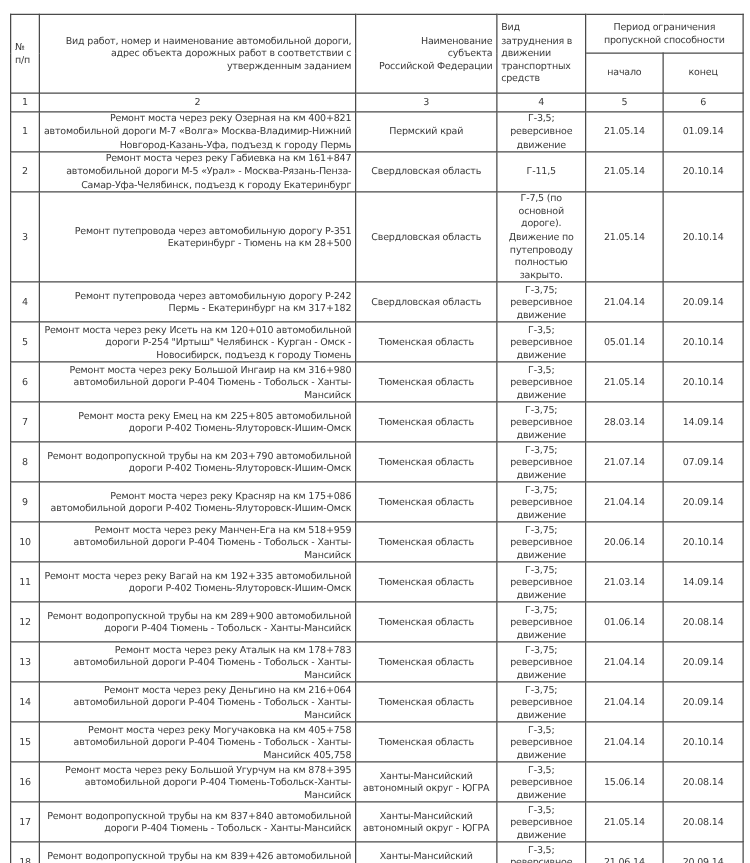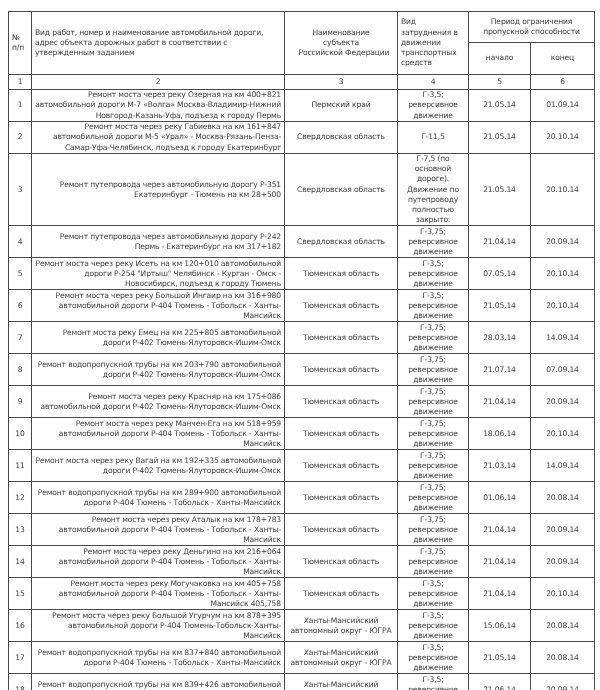--- a/index.html
+++ b/index.html
@@ -23,22 +23,22 @@
     col.c1 { width: 23px; }
     col.c2 { width: 253px; }
     col.c3 { width: 113px; }
     col.c4 { width: 71px; }
     col.c5 { width: 62px; }
     col.c6 { width: 64px; }
     .hdr-row1 th { height: 30px; }
     .hdr-row2 th { height: 31px; }
     .num-row td { height: 14px; text-align: center; }
     th.h-num { text-align: left; padding: 0 1px; }
-    th.h-work { text-align: left; vertical-align: top; padding-top: 3px; }
-    th.h-region { text-align: center; padding-left: 4px; }
+    th.h-work { text-align: right; vertical-align: top; padding-top: 3px; }
+    th.h-region { text-align: right; padding-left: 4px; }
     th.h-region .l3 { display: block; padding-left: 6px; }
     th.h-type { text-align: left; }
     th.h-period { text-align: center; vertical-align: top; padding-top: 2px; }
     th.h-sub { text-align: center; vertical-align: bottom; padding-bottom: 0; }
     td.num { text-align: center; }
     td.work { text-align: right; padding-left: 3px; }
     td.region { text-align: center; }
     td.restr { text-align: center; }
     td.date { text-align: center; }
     tr.r-h31 td { height: 31px; }
@@ -112,21 +112,21 @@
         <td class="region">Свердловская область</td>
         <td class="restr">Г-3,75; реверсивное движение</td>
         <td class="date">21.04.14</td>
         <td class="date">20.09.14</td>
       </tr>
     <tr class="r-h31">
         <td class="num">5</td>
         <td class="work">Ремонт моста через реку Исеть на км 120+010 автомобильной дороги Р-254 "Иртыш" Челябинск - Курган - Омск - Новосибирск, подъезд к городу Тюмень</td>
         <td class="region">Тюменская область</td>
         <td class="restr">Г-3,5; реверсивное движение</td>
-        <td class="date">07.05.14</td>
+        <td class="date">05.01.14</td>
         <td class="date">20.10.14</td>
       </tr>
     <tr class="r-h31">
         <td class="num">6</td>
         <td class="work">Ремонт моста через реку Большой Ингаир на км 316+980 автомобильной дороги Р-404 Тюмень - Тобольск - Ханты-Мансийск</td>
         <td class="region">Тюменская область</td>
         <td class="restr">Г-3,5; реверсивное движение</td>
         <td class="date">21.05.14</td>
         <td class="date">20.10.14</td>
       </tr>
@@ -152,21 +152,21 @@
         <td class="region">Тюменская область</td>
         <td class="restr">Г-3,75; реверсивное движение</td>
         <td class="date">21.04.14</td>
         <td class="date">20.09.14</td>
       </tr>
     <tr class="r-h31">
         <td class="num">10</td>
         <td class="work">Ремонт моста через реку Манчен-Ега на км 518+959 автомобильной дороги Р-404 Тюмень - Тобольск - Ханты-Мансийск</td>
         <td class="region">Тюменская область</td>
         <td class="restr">Г-3,75; реверсивное движение</td>
-        <td class="date">18.06.14</td>
+        <td class="date">20.06.14</td>
         <td class="date">20.10.14</td>
       </tr>
     <tr class="r-h31">
         <td class="num">11</td>
         <td class="work">Ремонт моста через реку Вагай на км 192+335 автомобильной дороги Р-402 Тюмень-Ялуторовск-Ишим-Омск</td>
         <td class="region">Тюменская область</td>
         <td class="restr">Г-3,75; реверсивное движение</td>
         <td class="date">21.03.14</td>
         <td class="date">14.09.14</td>
       </tr>

